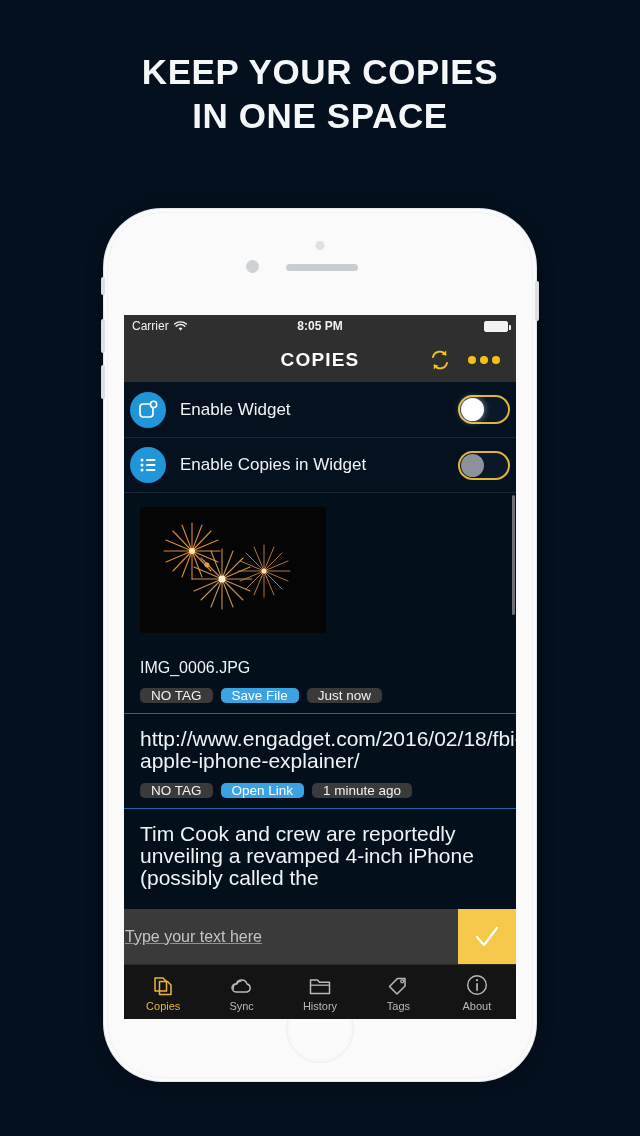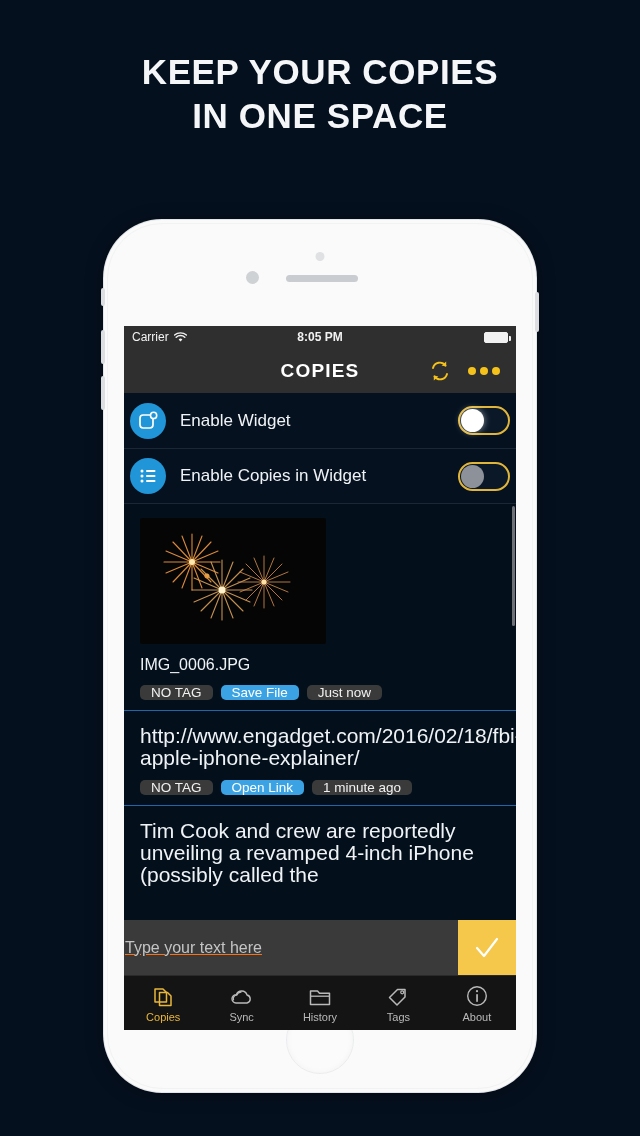--- a/index.html
+++ b/index.html
@@ -16,21 +16,21 @@
   .headline {
     position: absolute; left: 0; top: 50px; width: 640px;
     text-align: center; color: #f4f6f8;
     font-size: 35px; font-weight: 600; letter-spacing: 0.6px;
     line-height: 44px;
   }
   .headline .l2 { display: block; }
 
   
   .phone {
-    position: absolute; left: 104px; top: 220px;
+    position: absolute; left: 104px; top: 209px;
     width: 432px; height: 872px;
     background: #fafafa;
     border-radius: 58px;
     box-shadow: 0 0 0 1px #e3e6e9, 0 2px 18px rgba(0,0,0,.45);
   }
   .phone-inner-edge {
     position: absolute; inset: 3px; border-radius: 55px;
     border: 1px solid #f1f2f3; pointer-events: none;
   }
   .cam-dot {
@@ -140,21 +140,21 @@
     overflow: hidden;
   }
   .entry { padding: 14px 16px 10px 16px; position: relative; }
   .entry + .entry { border-top: 1px solid #2266a8; }
   .thumb {
     width: 186px; height: 126px; border-radius: 2px;
     background: radial-gradient(circle at 36% 46%, rgba(255,170,60,.95) 0 2px, rgba(255,140,40,0) 3px),
                 #050505;
     position: relative; overflow: hidden;
   }
-  .entry-title { color: #f0f3f6; font-size: 16px; margin-top: 12px; }
+  .entry-title { color: #f0f3f6; font-size: 16px; margin-top: 26px; }
   .entry-text { color: #f0f3f6; font-size: 21px; line-height: 22px; }
   .chips { display: flex; gap: 8px; margin-top: 11px; }
   .chip {
     background: #3a3a3a; color: #f1f1f1; font-size: 13.5px;
     padding: 0 11px; border-radius: 5px; white-space: nowrap;
   }
   .chip.action { background: #3ba3e3; color: #ffffff; }
 
   
   .inputbar {

